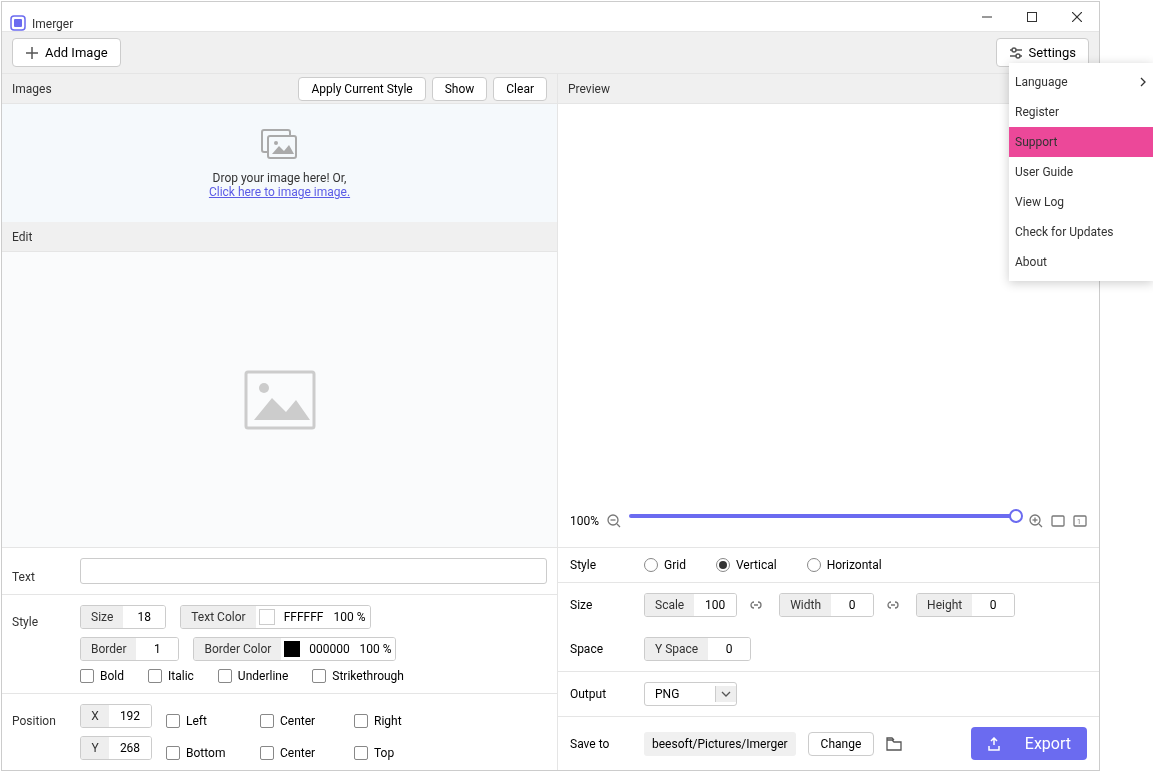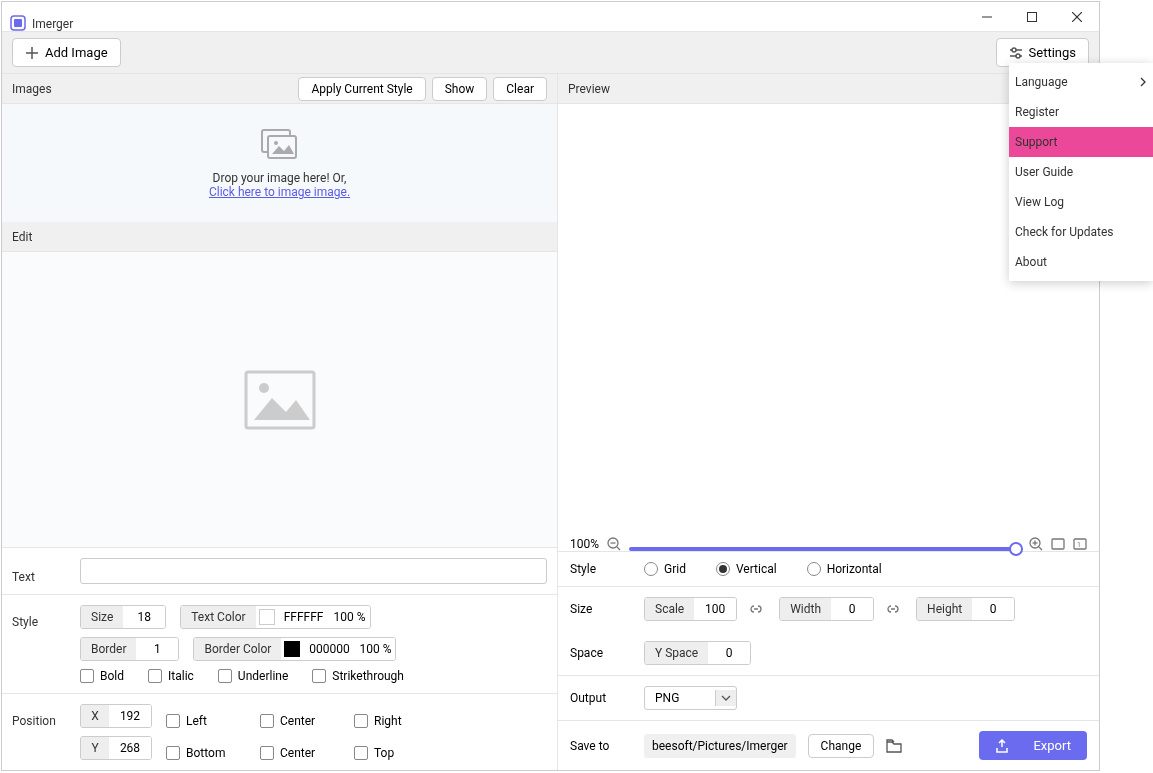--- a/index.html
+++ b/index.html
@@ -31,32 +31,32 @@
 .seg .swatch { width: 22px; display:flex; align-items:center; justify-content:center; }
 .seg .swatch-box { width: 16px; height: 16px; }
 .seg .pct { width: 40px; text-align: center; font-size: 12px; padding: 4px 0; background:#fff; }
 .chk { display: inline-flex; align-items: center; gap: 6px; margin-right: 24px; font-size: 12px; cursor: pointer; }
 .chk-box { width: 14px; height: 14px; border: 1.5px solid #888; border-radius: 2px; }
 .radio { display: inline-flex; align-items: center; gap: 6px; margin-right: 24px; font-size: 12px; cursor: pointer; }
 .radio-btn { width: 14px; height: 14px; border: 1.5px solid #888; border-radius: 50%; display:flex; align-items:center; justify-content:center; }
 .radio-btn.sel::after { content:''; width:8px; height:8px; background:#333; border-radius:50%; }
 .text-input { flex: 1; border: 1px solid #ccc; border-radius: 3px; padding: 5px 8px; font-size: 12px; outline:none; }
 .preview-area { flex: 1; background: #fff; }
-.zoom-row { height: 34px; display: flex; align-items: flex-end; padding: 0 12px; gap: 8px; border-bottom: 1px solid #e5e5e5; font-size:12px; }
+.zoom-row { height: 34px; display: flex; align-items: flex-start; padding: 0 12px; gap: 8px; border-bottom: 1px solid #e5e5e5; font-size:12px; }
 .slider-track { flex: 1; height: 4px; background: #6b6bf0; border-radius: 2px; position: relative; }
 .slider-thumb { position: absolute; right: -2px; top: -5px; width: 14px; height: 14px; border: 2px solid #6b6bf0; background: #fff; border-radius: 50%; cursor: pointer; }
 .icon-btn { cursor: pointer; color: #666; display:flex; }
 .link-icon { color:#666; display:flex; margin-right:10px; }
 .r-row { display:flex; align-items:center; padding: 10px 12px; border-bottom:1px solid #e5e5e5; font-size:12px; gap:6px; }
 .r-lbl { width: 68px; }
 .select { border:1px solid #ccc; border-radius:3px; display:flex; align-items:center; }
 .select-val { padding:4px 10px; min-width:70px; font-size:12px; }
 .select-arrow { background:#eee; border-left:1px solid #ccc; padding:3px 5px; }
 .path-box { background:#f0f0f0; padding:5px 8px; font-size:12px; border-radius:3px; }
-.export-btn { margin-left:auto; background:#6b6bf0; color:#fff; border:none; border-radius:4px; padding:7px 16px; font-size:13px; cursor:pointer; display:flex; align-items:center; gap:24px; }
+.export-btn { margin-left:auto; background:#6b6bf0; color:#fff; border:none; border-radius:4px; padding:7px 16px; font-size:16px; cursor:pointer; display:flex; align-items:center; gap:24px; }
 .settings-menu { position:absolute; top:63px; right:0; width:144px; background:#fff; box-shadow:0 2px 10px rgba(0,0,0,0.2); z-index:10; padding:4px 0; }
 .menu-item { padding:8px 6px; font-size:12px; color:#333; cursor:pointer; display:flex; align-items:center; justify-content:space-between; }
 .menu-item:hover, .menu-item.active { background:#ec4899; }
 svg { display:block; }
 </style>
 </head>
 <body>
 
 <div class="window">
 

